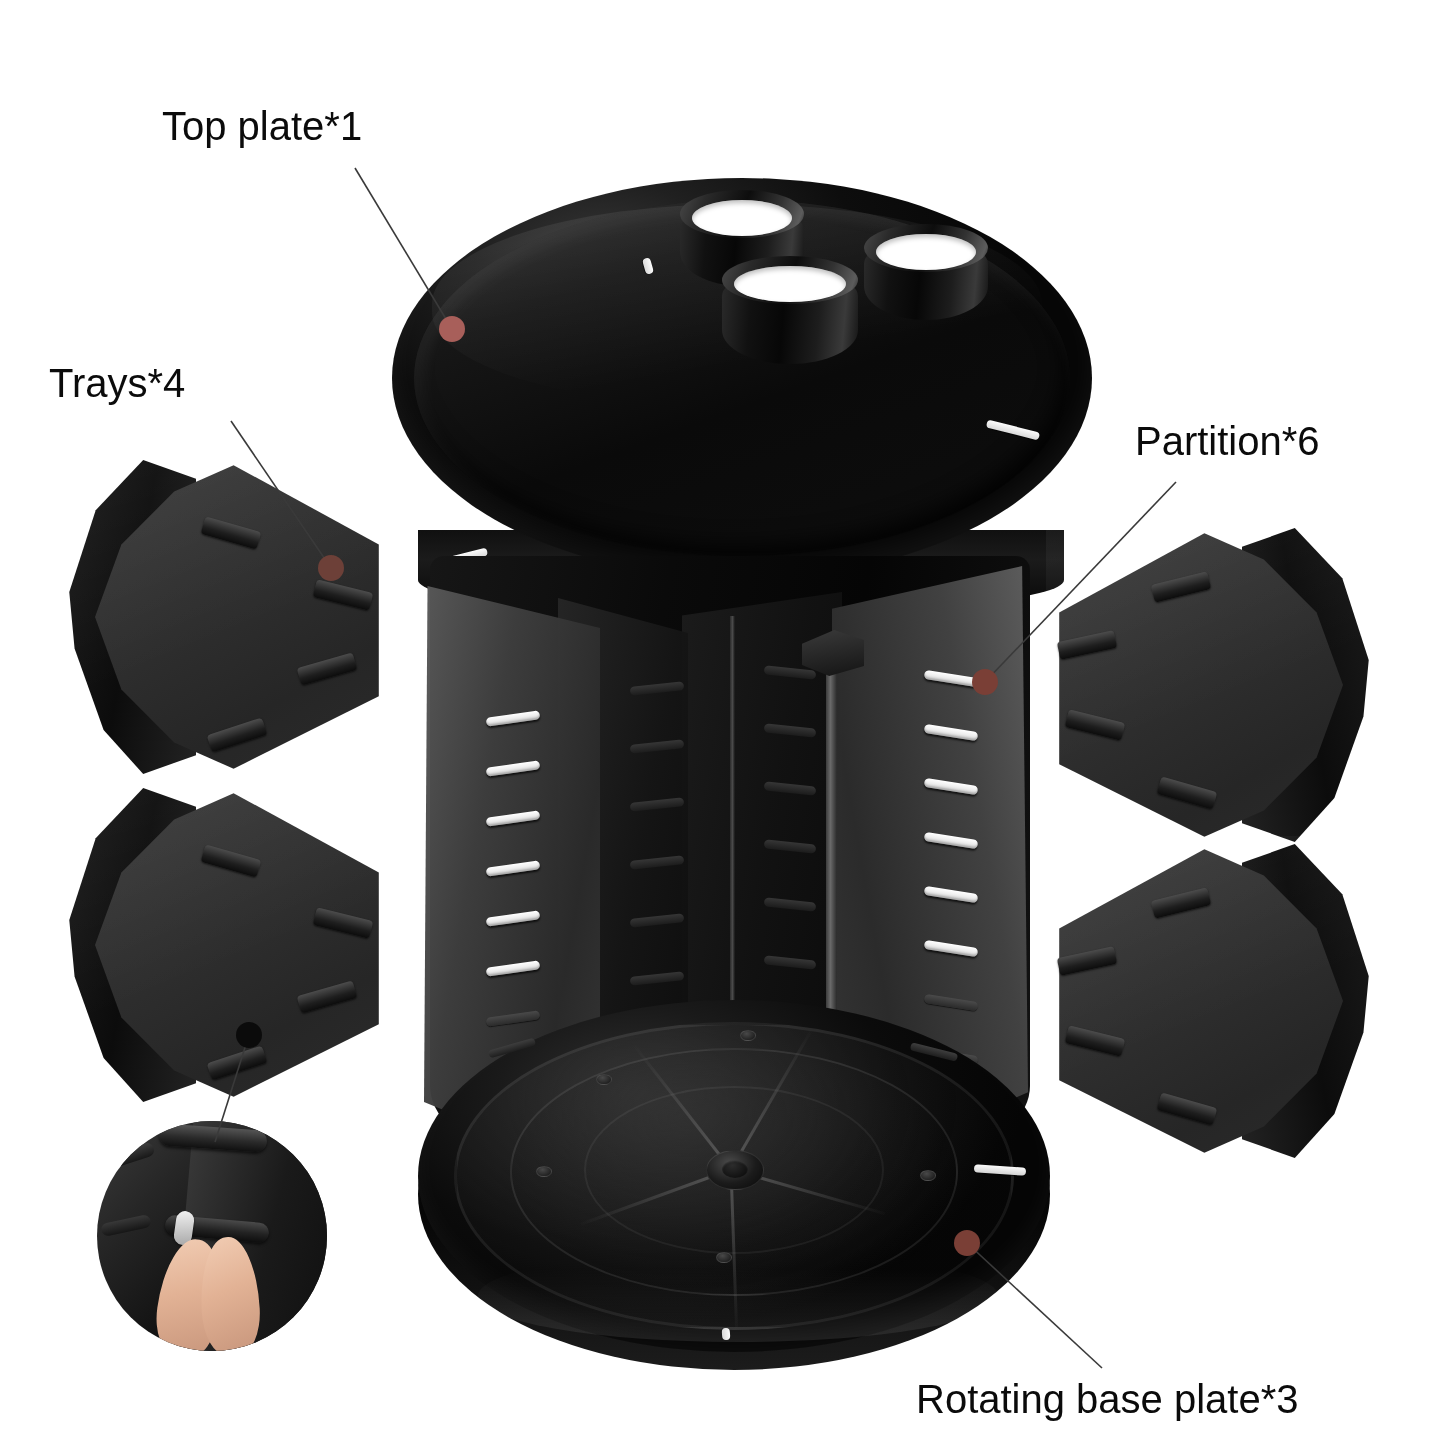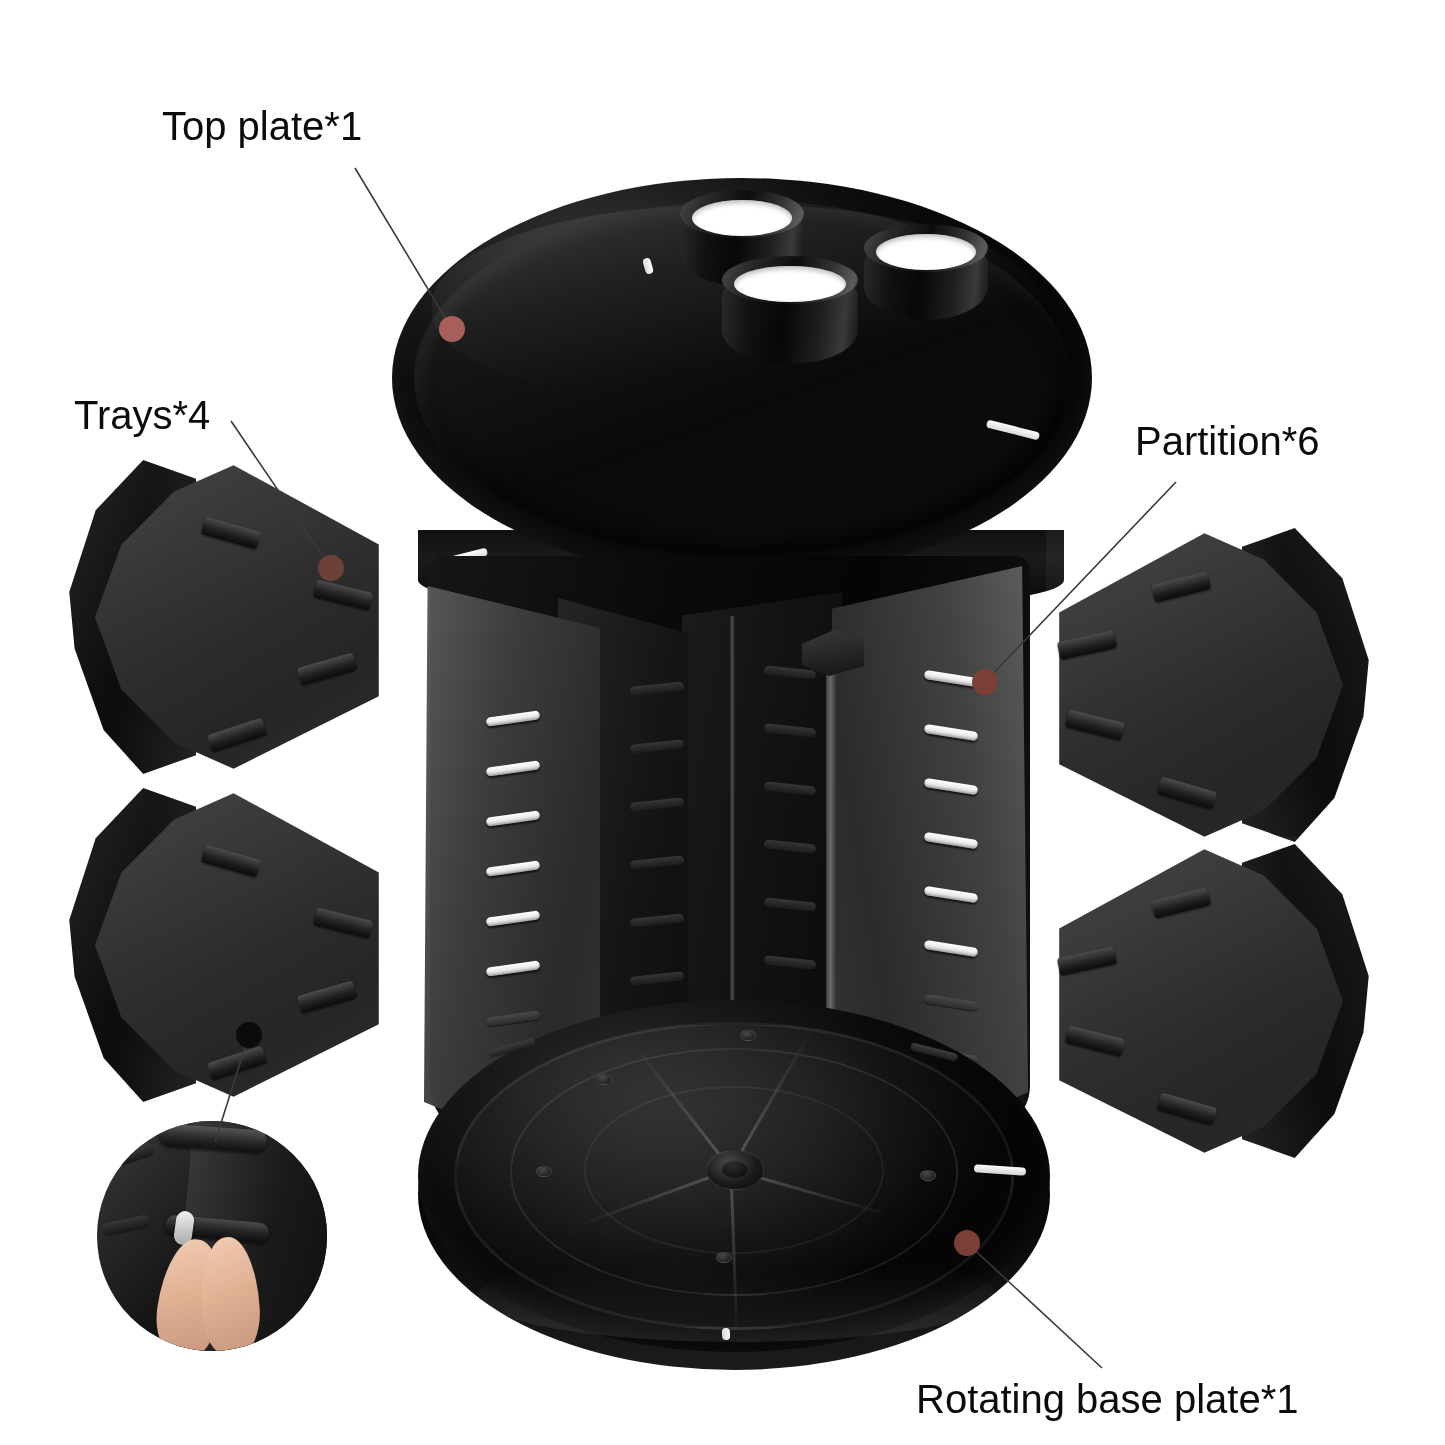--- a/index.html
+++ b/index.html
@@ -28,21 +28,21 @@
   
   .label{
     position:absolute;
     font-size:40px;
     font-weight:400;
     color:#0b0b0b;
     white-space:nowrap;
     font-family:"Liberation Sans", sans-serif;
   }
   .lbl-top       { left:162px;  top:104px;text-align:right; }
-  .lbl-trays     { left:74px;   top:361px;margin-top:32px; }
+  .lbl-trays     { left:49px;   top:361px; }
   .lbl-partition { left:1135px; top:419px; }
   .lbl-silicone  { left:38px;   top:1353px; }
   .lbl-base      { left:916px;  top:1377px; }
 
   
   .leaders{ position:absolute; inset:0; pointer-events:none; }
 
   
   .part{ position:absolute; }
 
@@ -543,15 +543,15 @@
         <circle cx="331" cy="568" r="13" fill="#6d4038"></circle>
         <circle cx="985" cy="682" r="13" fill="#7a3f36"></circle>
         <circle cx="249" cy="1035" r="13" fill="#0b0b0b"></circle>
         <circle cx="967" cy="1243" r="13" fill="#7a3f36"></circle>
       </g>
   </svg>
 
   <div class="label lbl-top">Top plate*1</div>
   <div class="label lbl-trays">Trays*4</div>
   <div class="label lbl-partition">Partition*6</div>
-  <div class="label lbl-base">Rotating base plate*1</div>
+  <div class="label lbl-base">Rotating base plate*3</div>
 
 </div>
 
 </body></html>

